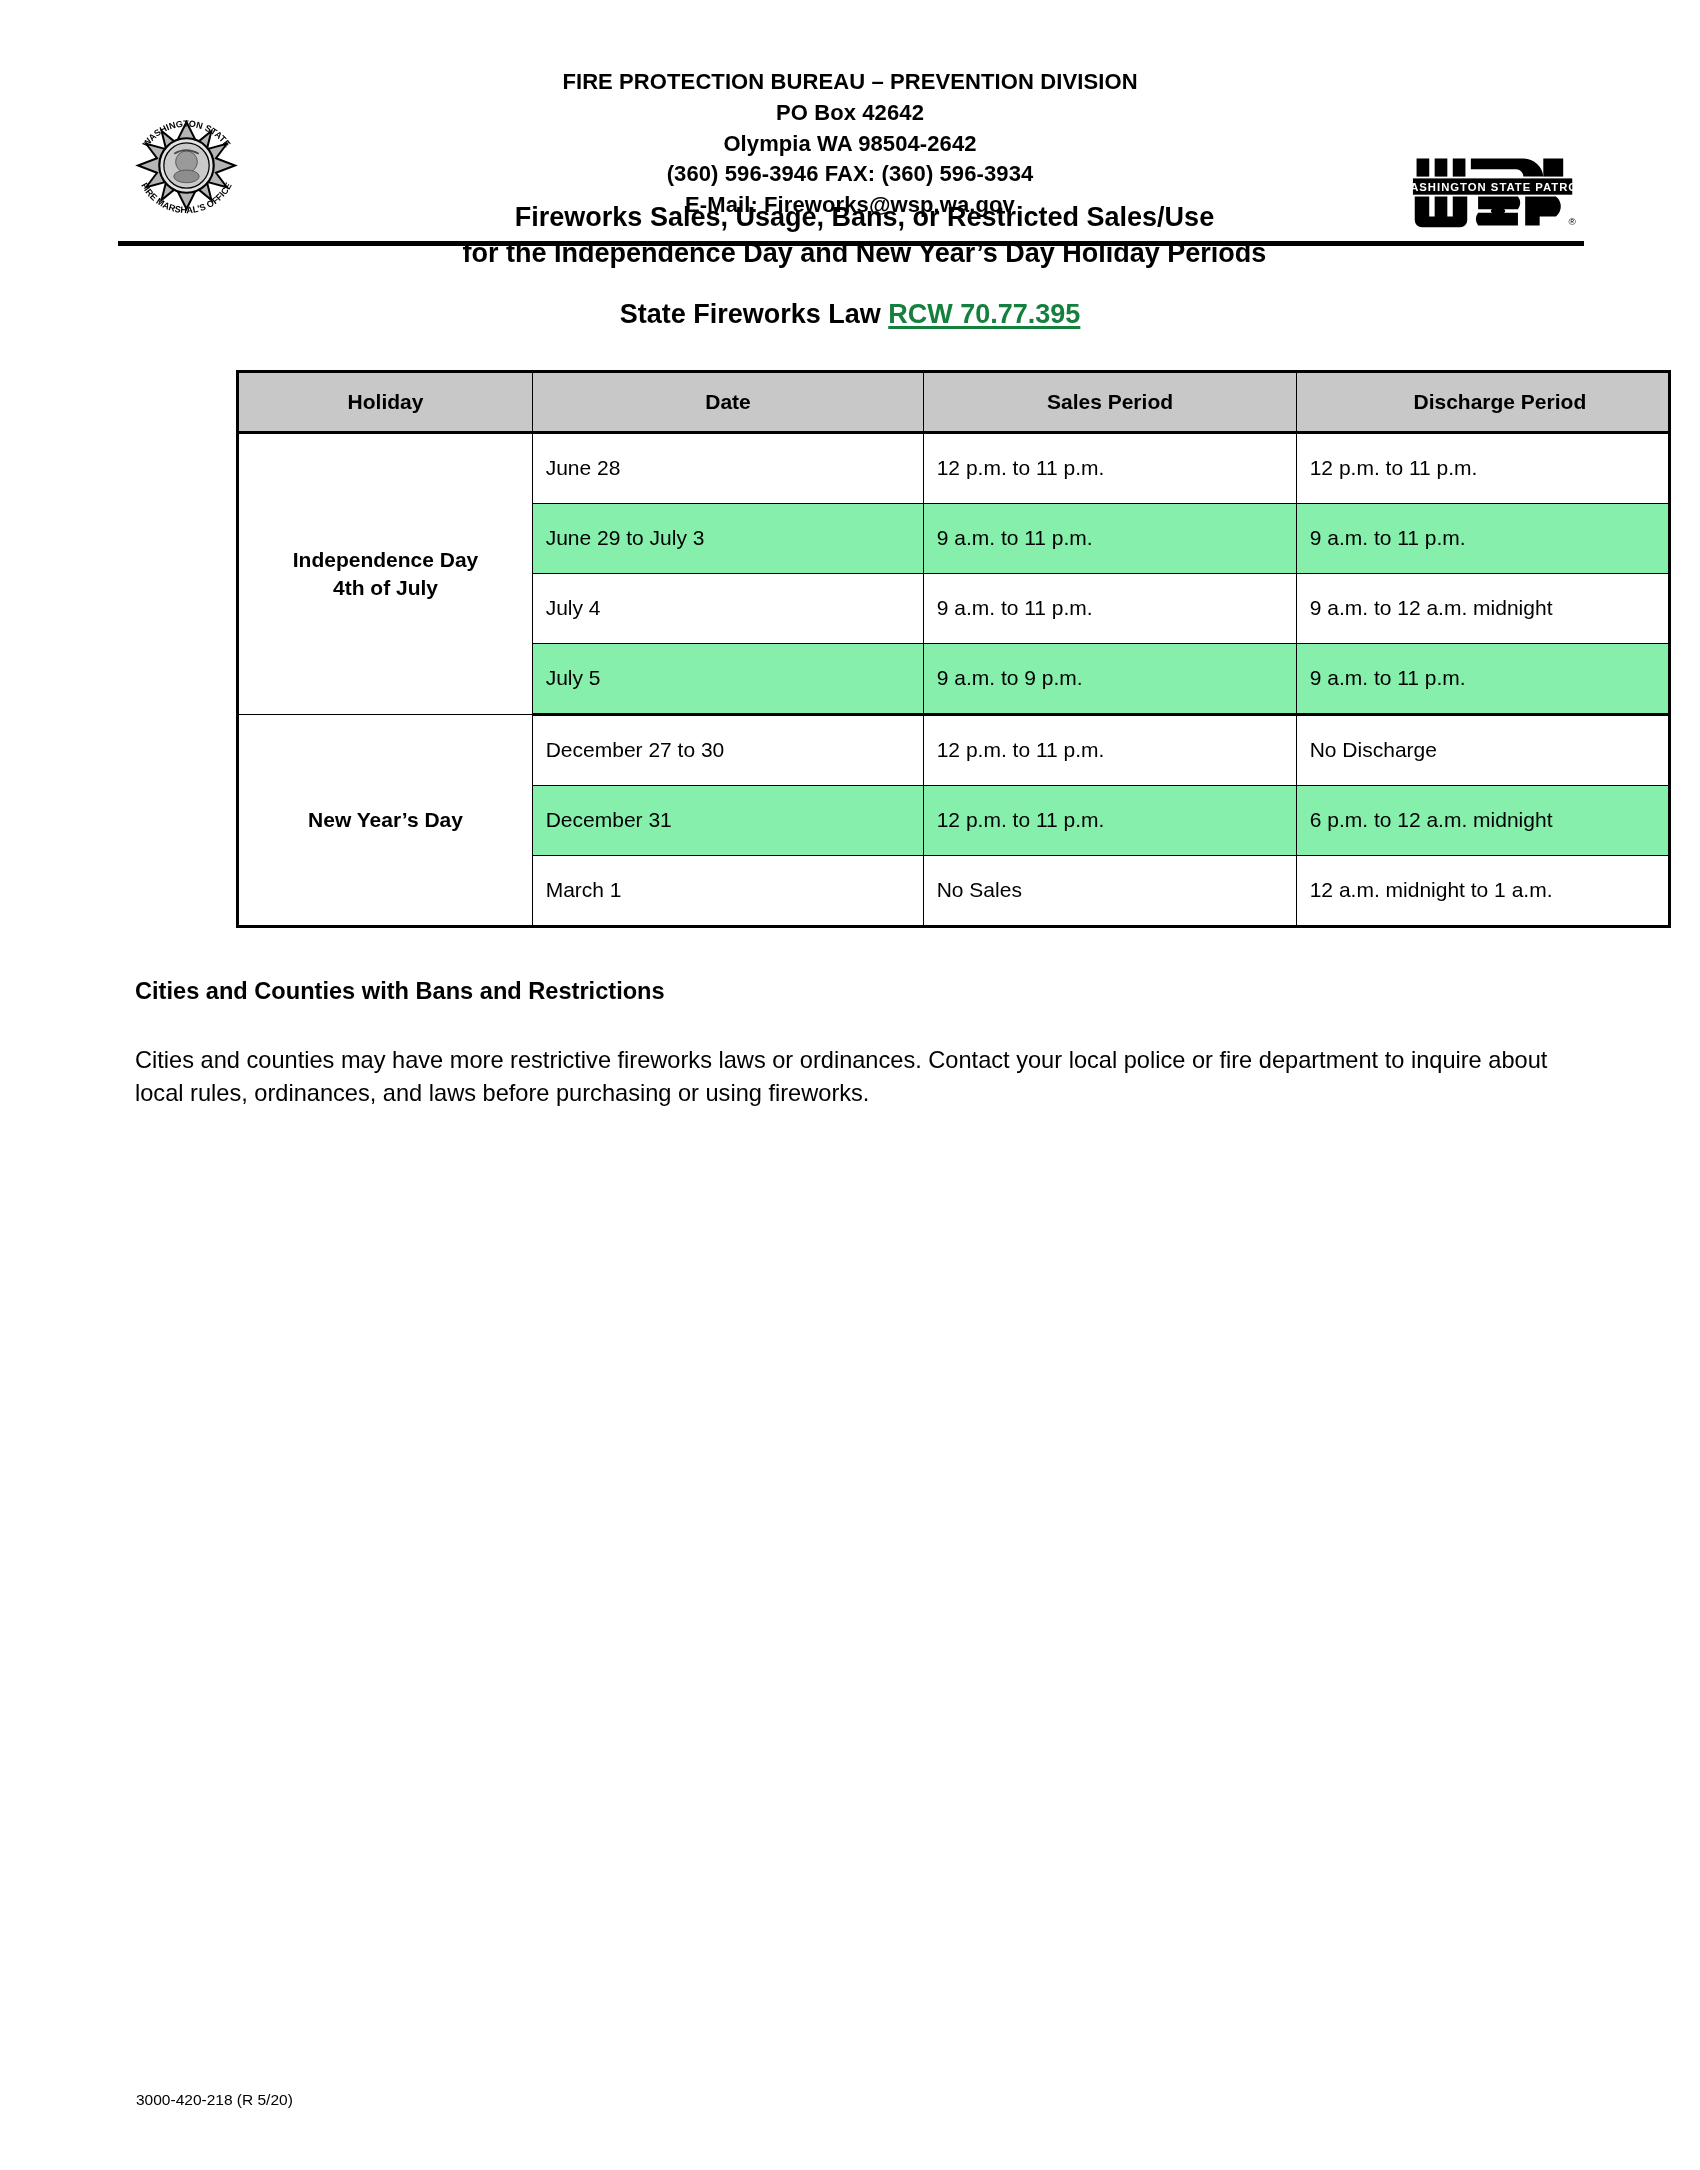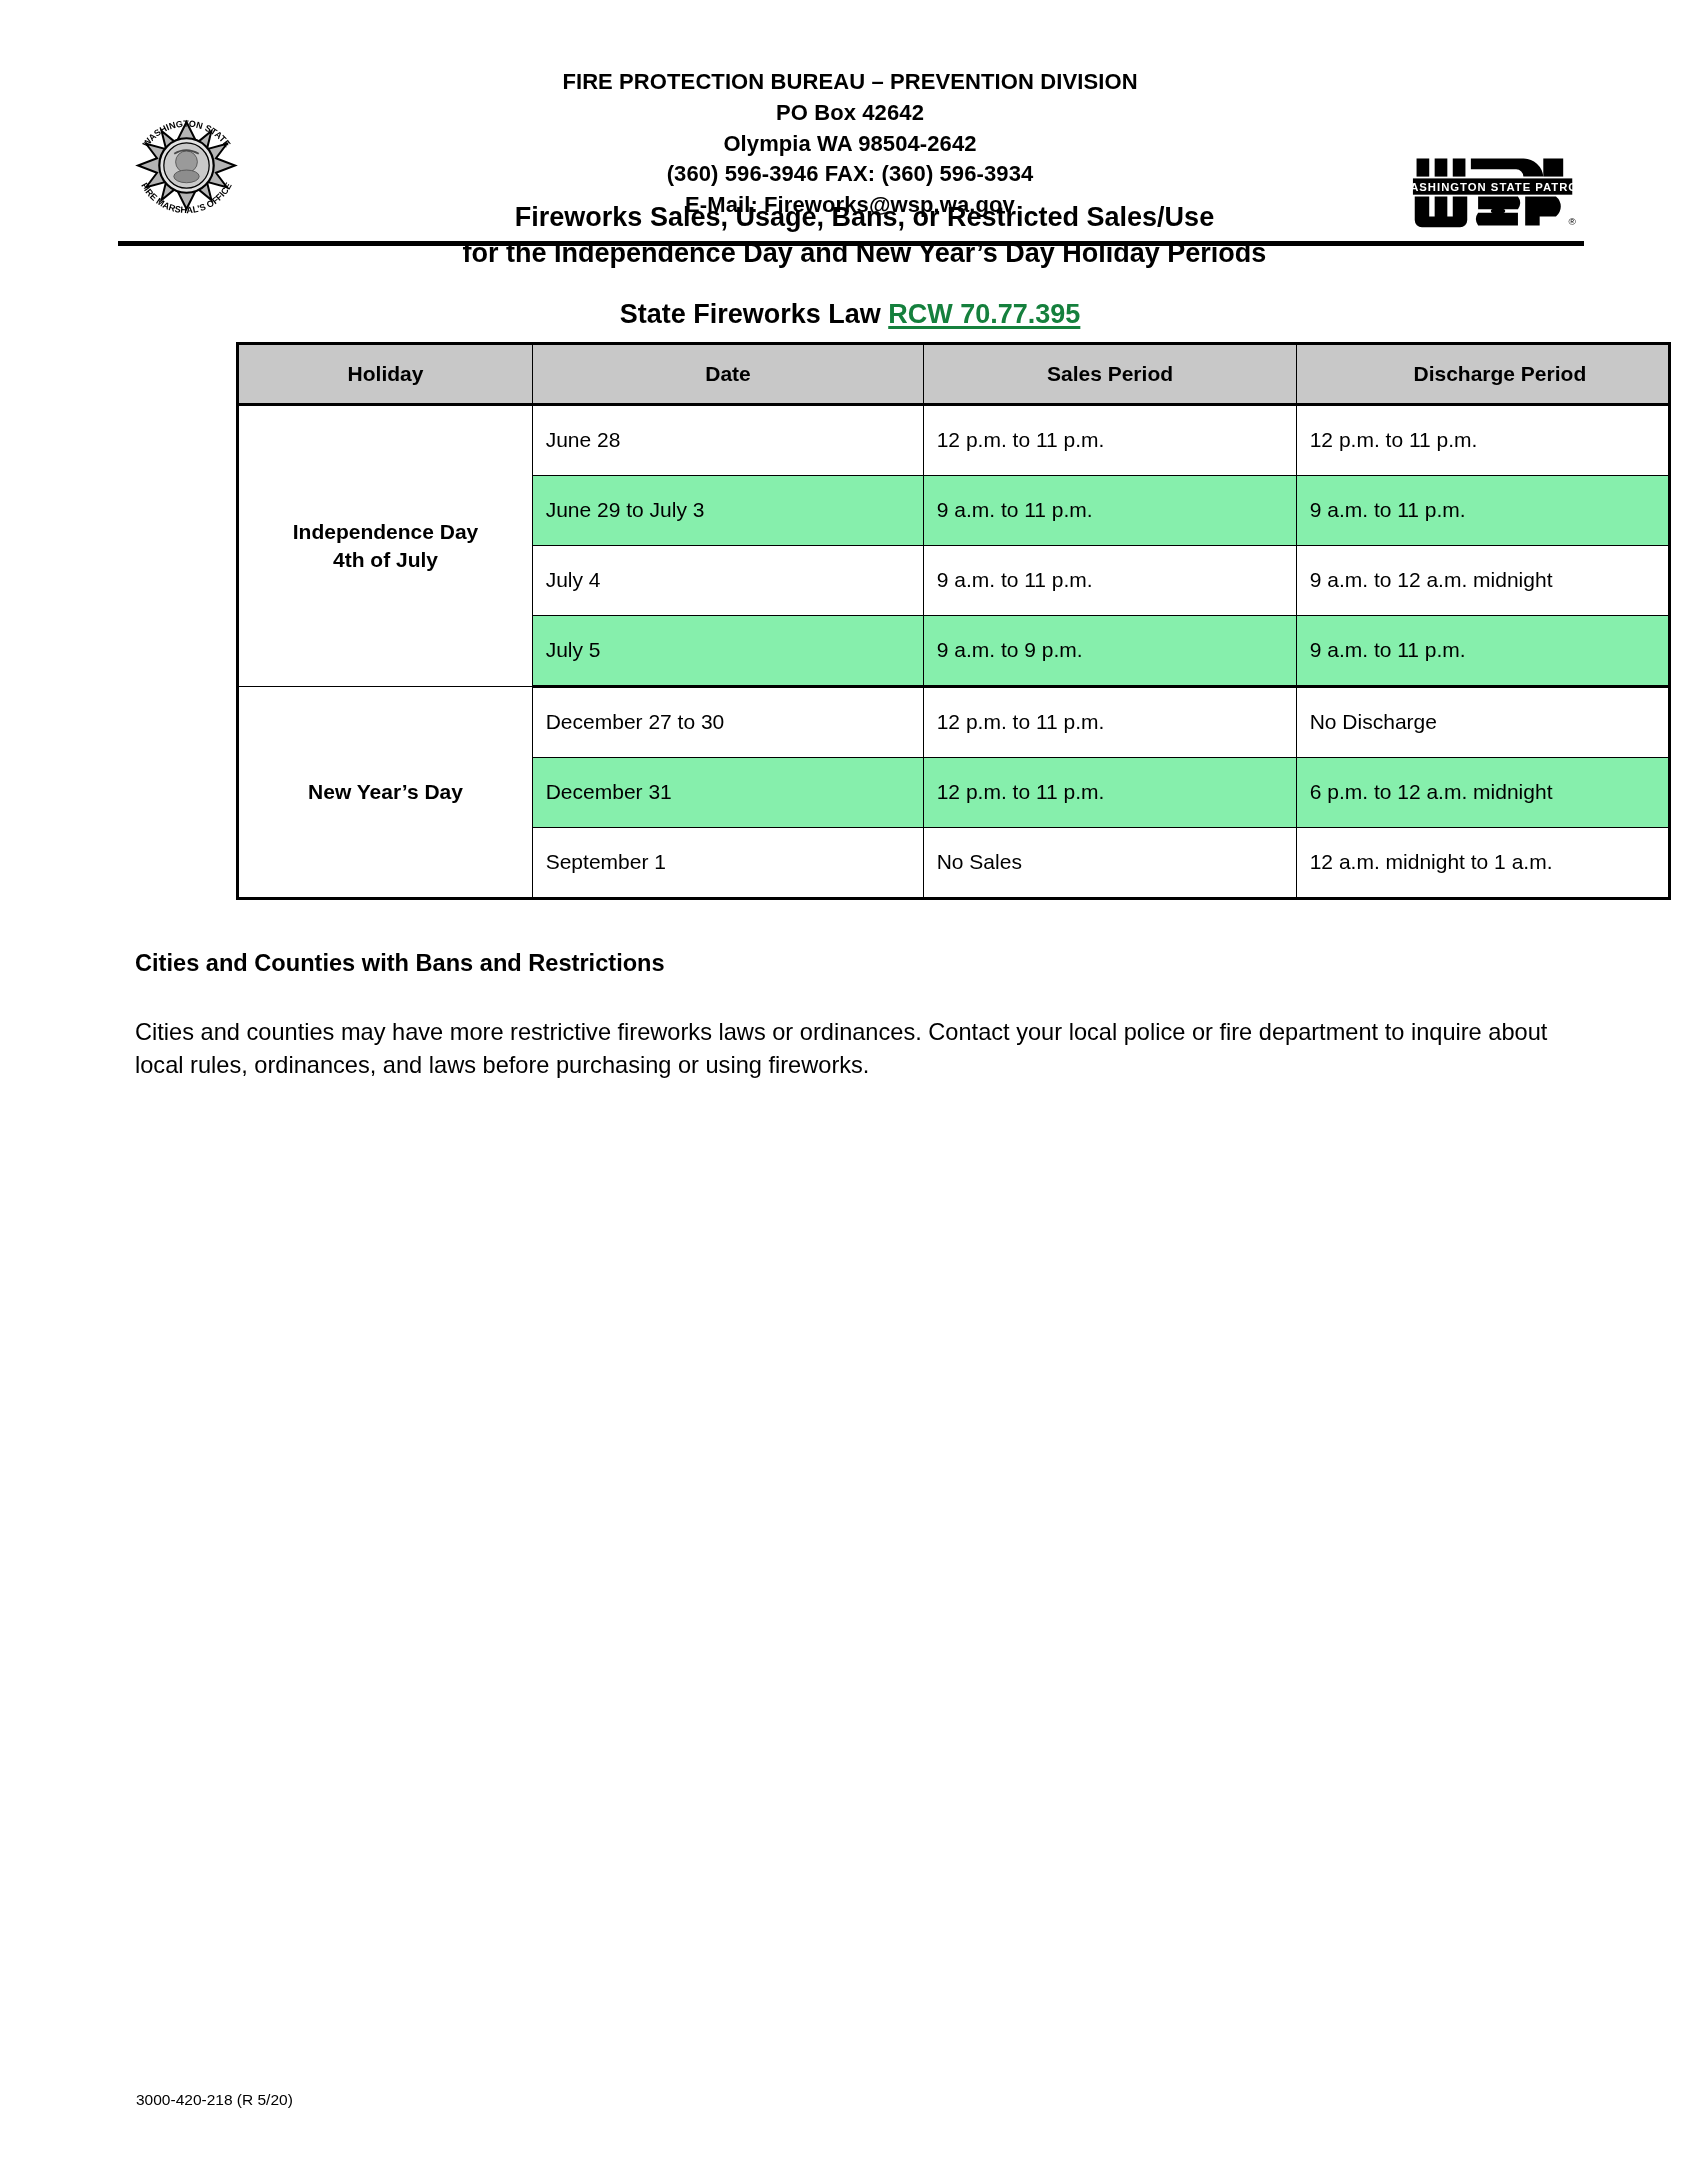--- a/index.html
+++ b/index.html
@@ -87,21 +87,21 @@
   }
   .law-link {
     color: #15803d;
     text-decoration: underline;
     text-decoration-thickness: 2.7px;
     text-underline-offset: 2.7px;
   }
 
   
   .table-wrap {
-    margin: 12px auto 0 auto;
+    margin: 40px auto 0 auto;
     width: 1228px;
   }
   table.sched {
     border-collapse: collapse;
     table-layout: fixed;
     width: 1432px;
     border: 3.6px solid #000000;
   }
   table.sched col.c-holiday   { width: 295px; }
   table.sched col.c-date      { width: 391px; }
@@ -296,21 +296,21 @@
           <td>December 27 to 30</td>
           <td>12 p.m. to 11 p.m.</td>
           <td>No Discharge</td>
         </tr>
         <tr>
           <td class="shaded">December 31</td>
           <td class="shaded">12 p.m. to 11 p.m.</td>
           <td class="shaded">6 p.m. to 12 a.m. midnight</td>
         </tr>
         <tr class="last-row">
-          <td>September 1</td>
+          <td>March 1</td>
           <td>No Sales</td>
           <td>12 a.m. midnight to 1 a.m.</td>
         </tr>
       </tbody>
     </table>
   </div>
 
   <div class="section-head">Cities and Counties with Bans and Restrictions</div>
   <div class="body-copy">Cities and counties may have more restrictive fireworks laws or ordinances.  Contact your local police or fire department to inquire about local rules, ordinances, and laws before purchasing or using fireworks.</div>
 

